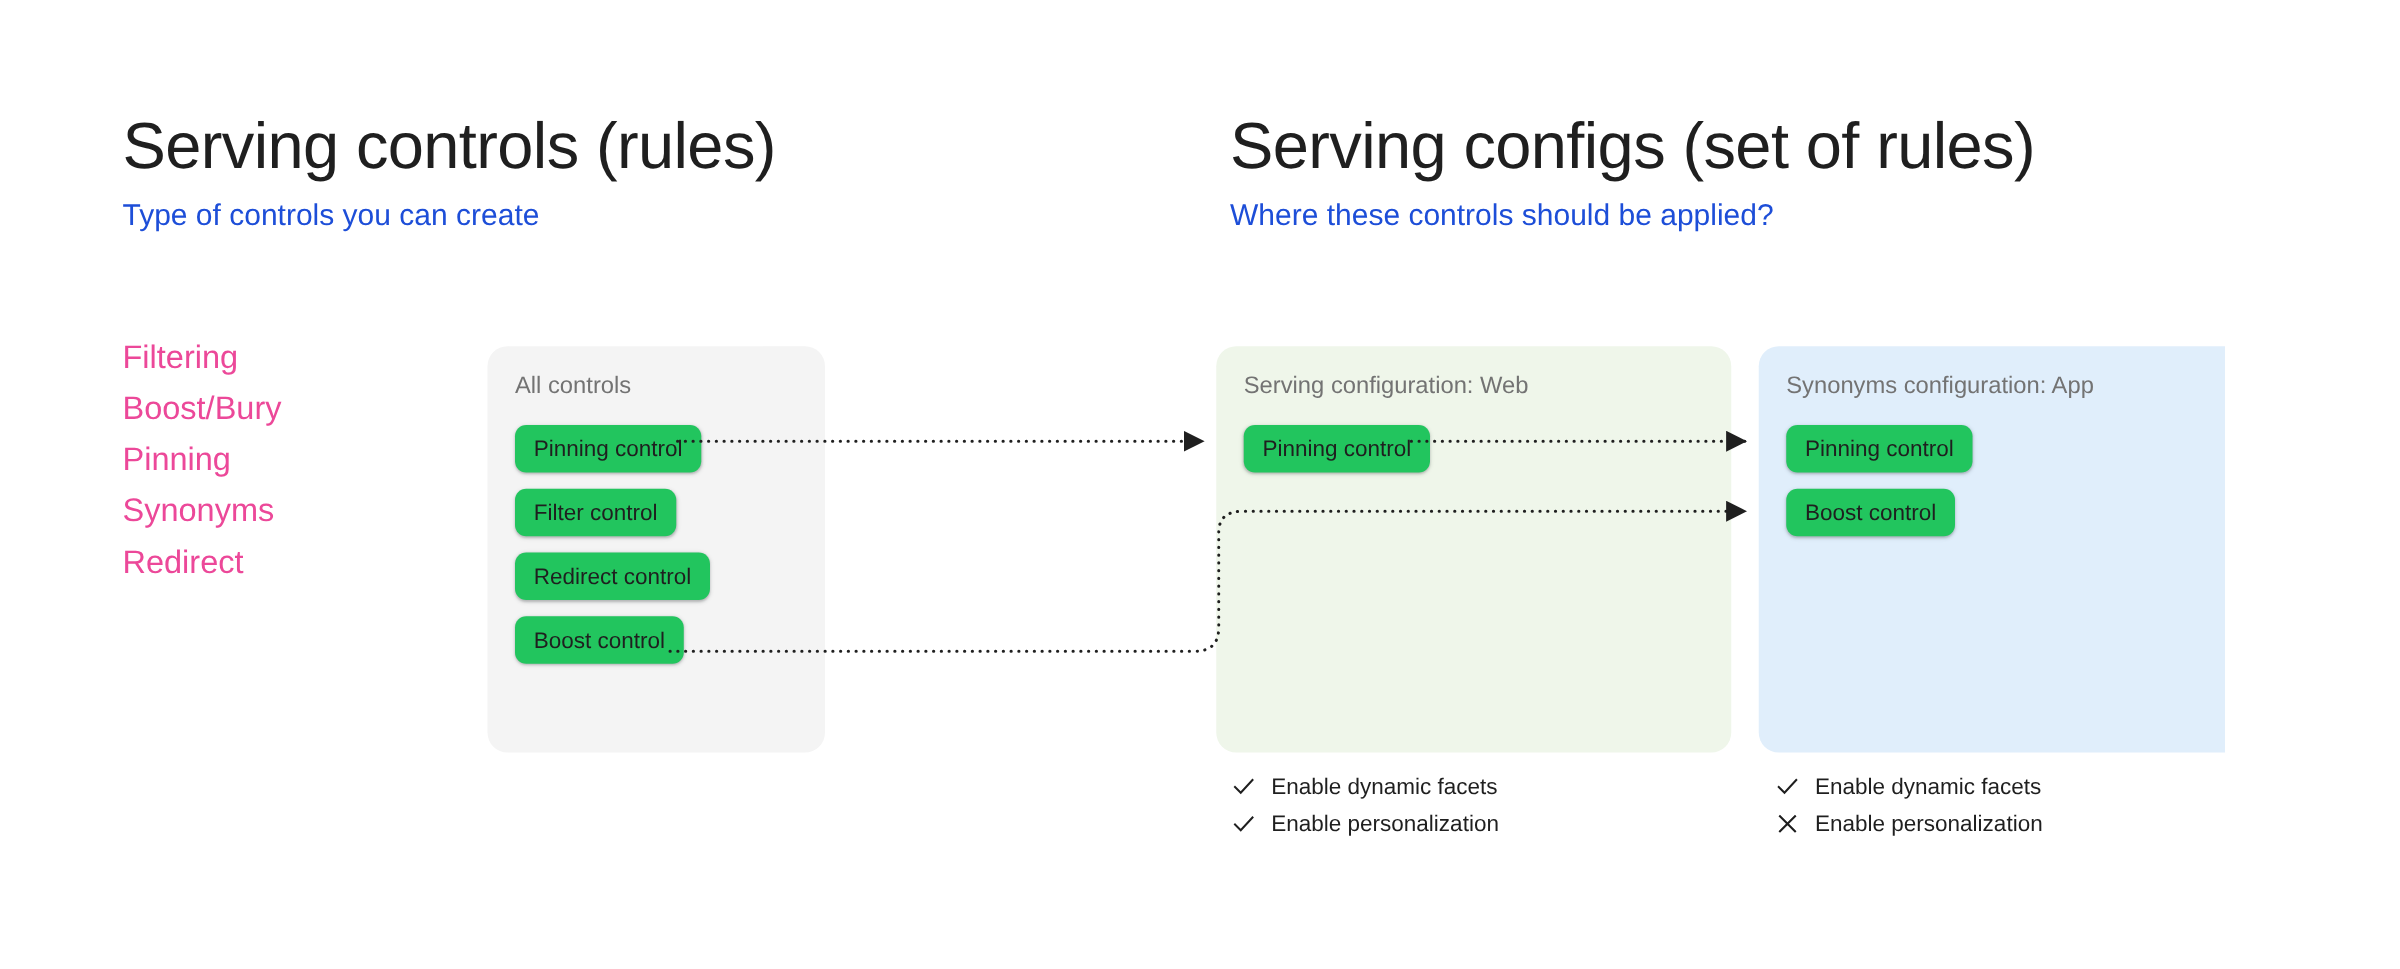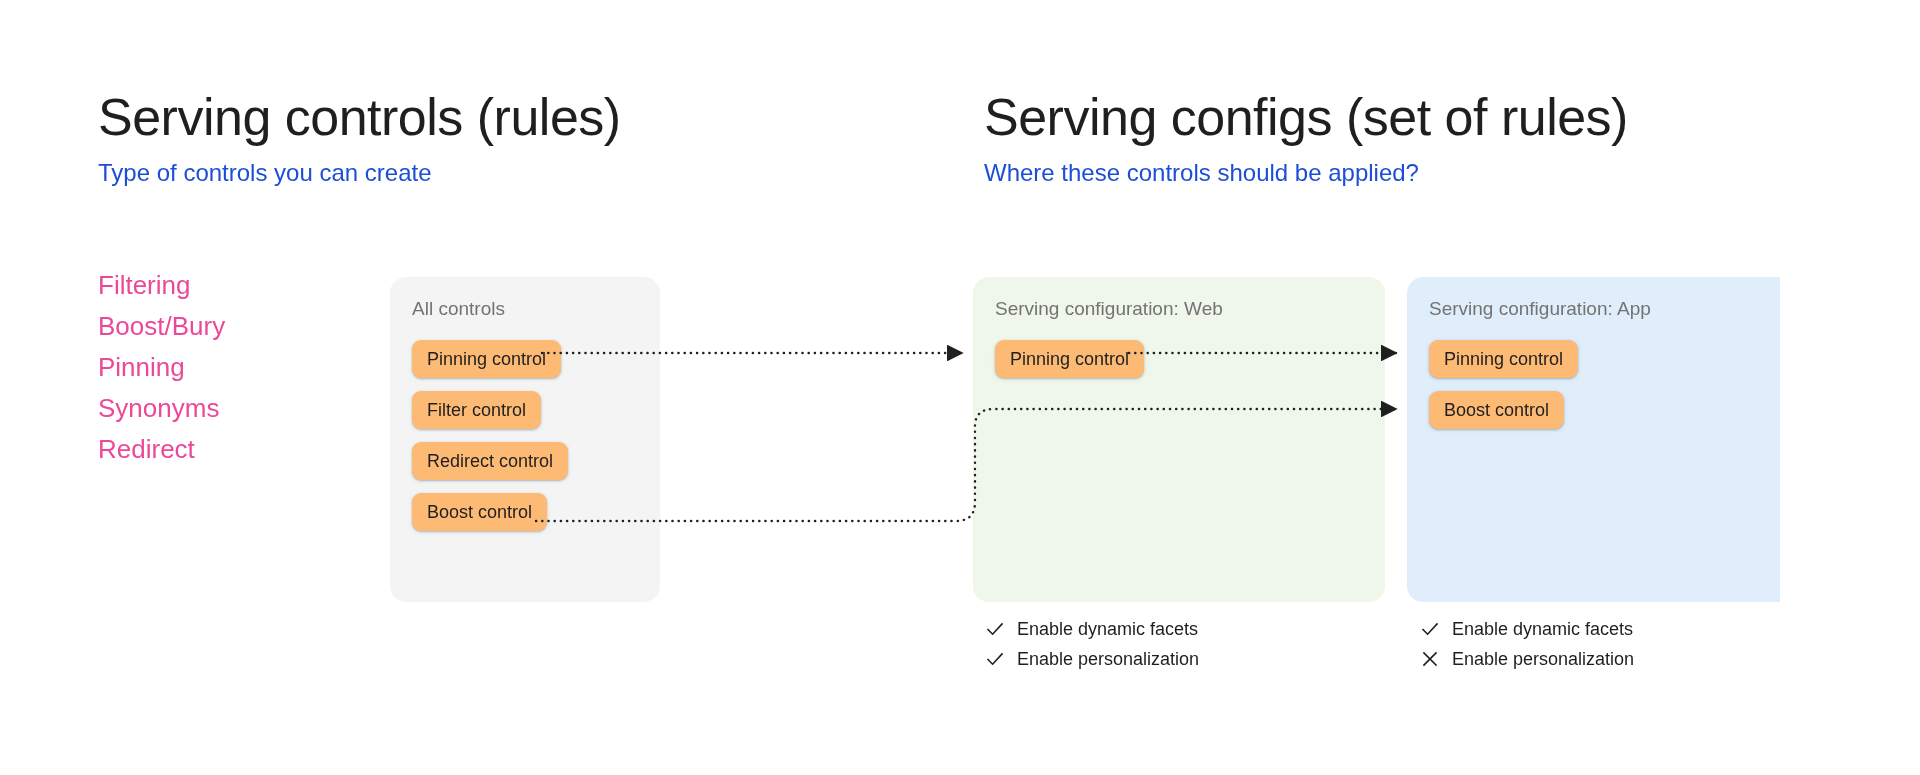--- a/index.html
+++ b/index.html
@@ -80,21 +80,21 @@
   #card-all-controls { left: 390px;  width: 270px; background: #f4f4f4; }
   #card-web          { left: 973px;  width: 412px; background: #eff6ea; }
   #card-app          { left: 1407px; width: 414px; background: #e0eefb; }
 
   .pill-list { display: flex; flex-direction: column; gap: 13px; }
 
   .pill {
     display: inline-flex;
     align-items: center;
     align-self: flex-start;
-    background: #fdba74;
+    background: #22c55e;
     border-radius: 9px;
     height: 38px;
     padding: 0 15px;
     font-size: 18px;
     font-weight: 400;
     color: #1f1f1f;
     white-space: nowrap;
     box-shadow: 0 1px 2px rgba(60,64,67,0.28), 0 1px 4px rgba(60,64,67,0.12);
   }
 
@@ -169,21 +169,21 @@
   </div>
 
   <div class="card" id="card-web">
     <div class="card-title">Serving configuration: Web</div>
     <div class="pill-list">
       <div class="pill">Pinning control</div>
     </div>
   </div>
 
   <div class="card" id="card-app">
-    <div class="card-title">Serving configuration: App</div>
+    <div class="card-title">Synonyms configuration: App</div>
     <div class="pill-list">
       <div class="pill">Pinning control</div>
       <div class="pill">Boost control</div>
     </div>
   </div>
 
   <div class="feature-list" id="features-web">
     <div class="feature-row">
       <span class="glyph">
         <svg width="20" height="20" viewBox="0 0 20 20" fill="none" aria-hidden="true">

